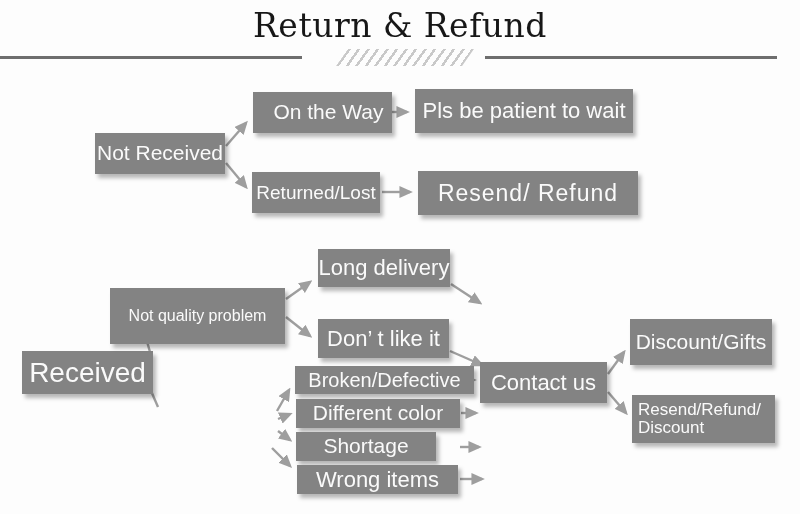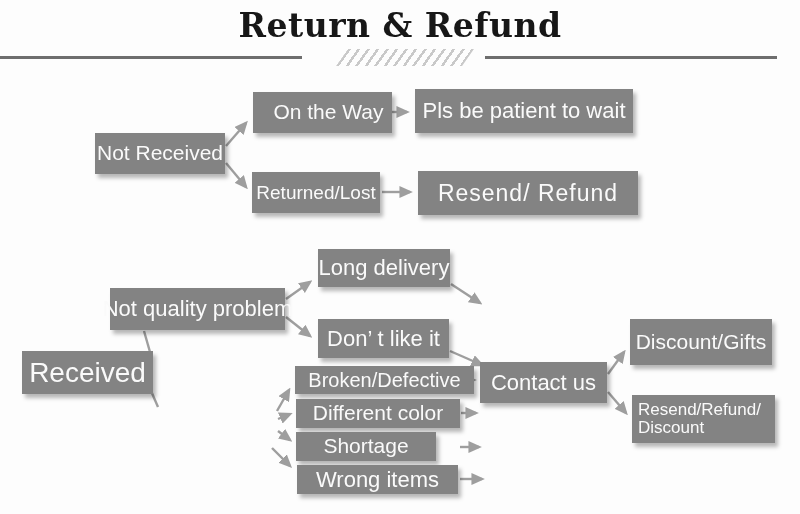--- a/index.html
+++ b/index.html
@@ -7,21 +7,21 @@
     position:relative;
     width:800px;height:514px;
     background:#fdfdfd;
     overflow:hidden;
     font-family:"Liberation Sans", sans-serif;
   }
   .title{
     position:absolute;left:0;right:0;top:6px;
     text-align:center;
     font-family:"DejaVu Serif", serif;
-    font-weight:700;
+    font-weight:400;
     font-size:33px;
     color:#171717;
     letter-spacing:0.5px;
   }
   .rule{
     position:absolute;top:56px;height:3px;background:#6e6e6e;
   }
   .rule.left{left:0;width:302px;}
   .rule.right{left:485px;width:292px;}
   .hatch{
@@ -91,21 +91,21 @@
   <div class="node" style="left:253px;top:92px;width:127px;height:41px;font-size:21px;padding-left:12px;">On the Way</div>
 
   <div class="node" style="left:415px;top:89px;width:218px;height:44px;font-size:22px;">Pls be patient to wait</div>
 
   <div class="node" style="left:252px;top:172px;width:128px;height:41px;font-size:19px;">Returned/Lost</div>
 
   <div class="node" style="left:418px;top:171px;width:220px;height:44px;font-size:23px;letter-spacing:1px;">Resend/ Refund</div>
 
   <div class="node" style="left:22px;top:351px;width:131px;height:43px;font-size:28px;">Received</div>
 
-  <div class="node" style="left:110px;top:288px;width:175px;height:42px;font-size:22px;">Not quality problem</div>
+  <div class="node" style="left:110px;top:288px;width:175px;height:56px;font-size:16px;">Not quality problem</div>
 
   <div class="node" style="left:318px;top:249px;width:132px;height:38px;font-size:22px;">Long delivery</div>
 
   <div class="node" style="left:318px;top:319px;width:131px;height:39px;font-size:22px;">Don’ t like it</div>
 
 
   <div class="node" style="left:295px;top:366px;width:179px;height:28px;font-size:20px;">Broken/Defective</div>
 
   <div class="node" style="left:296px;top:399px;width:164px;height:29px;font-size:21px;">Different color</div>
 

